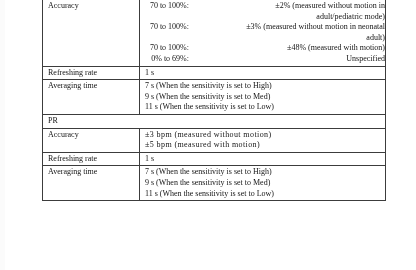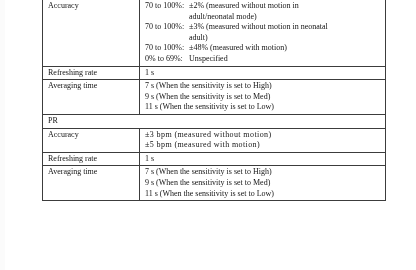--- a/index.html
+++ b/index.html
@@ -54,20 +54,21 @@
     font-weight: normal;
     padding-top: 2px;
     padding-bottom: 2px;
   }
   .pair-list {
     display: block;
   }
   .pair-row {
     display: flex;
     align-items: flex-start;
+    text-align: right;
   }
   .pair-range {
     flex: 0 0 44px;
     white-space: nowrap;
   }
   .pair-value {
     flex: 1 1 auto;
   }
   .line {
     display: block;
@@ -89,21 +90,21 @@
       <tr>
         <td class="label-cell">Accuracy</td>
         <td class="value-cell">
           <div class="pair-list">
             <div class="pair-row">
               <span class="pair-range">70 to 100%:</span>
               <span class="pair-value">±2% (measured without motion in</span>
             </div>
             <div class="pair-row">
               <span class="pair-range"></span>
-              <span class="pair-value">adult/neonatal mode)</span>
+              <span class="pair-value">adult/pediatric mode)</span>
             </div>
             <div class="pair-row">
               <span class="pair-range">70 to 100%:</span>
               <span class="pair-value">±3% (measured without motion in neonatal</span>
             </div>
             <div class="pair-row">
               <span class="pair-range"></span>
               <span class="pair-value">adult)</span>
             </div>
             <div class="pair-row">

